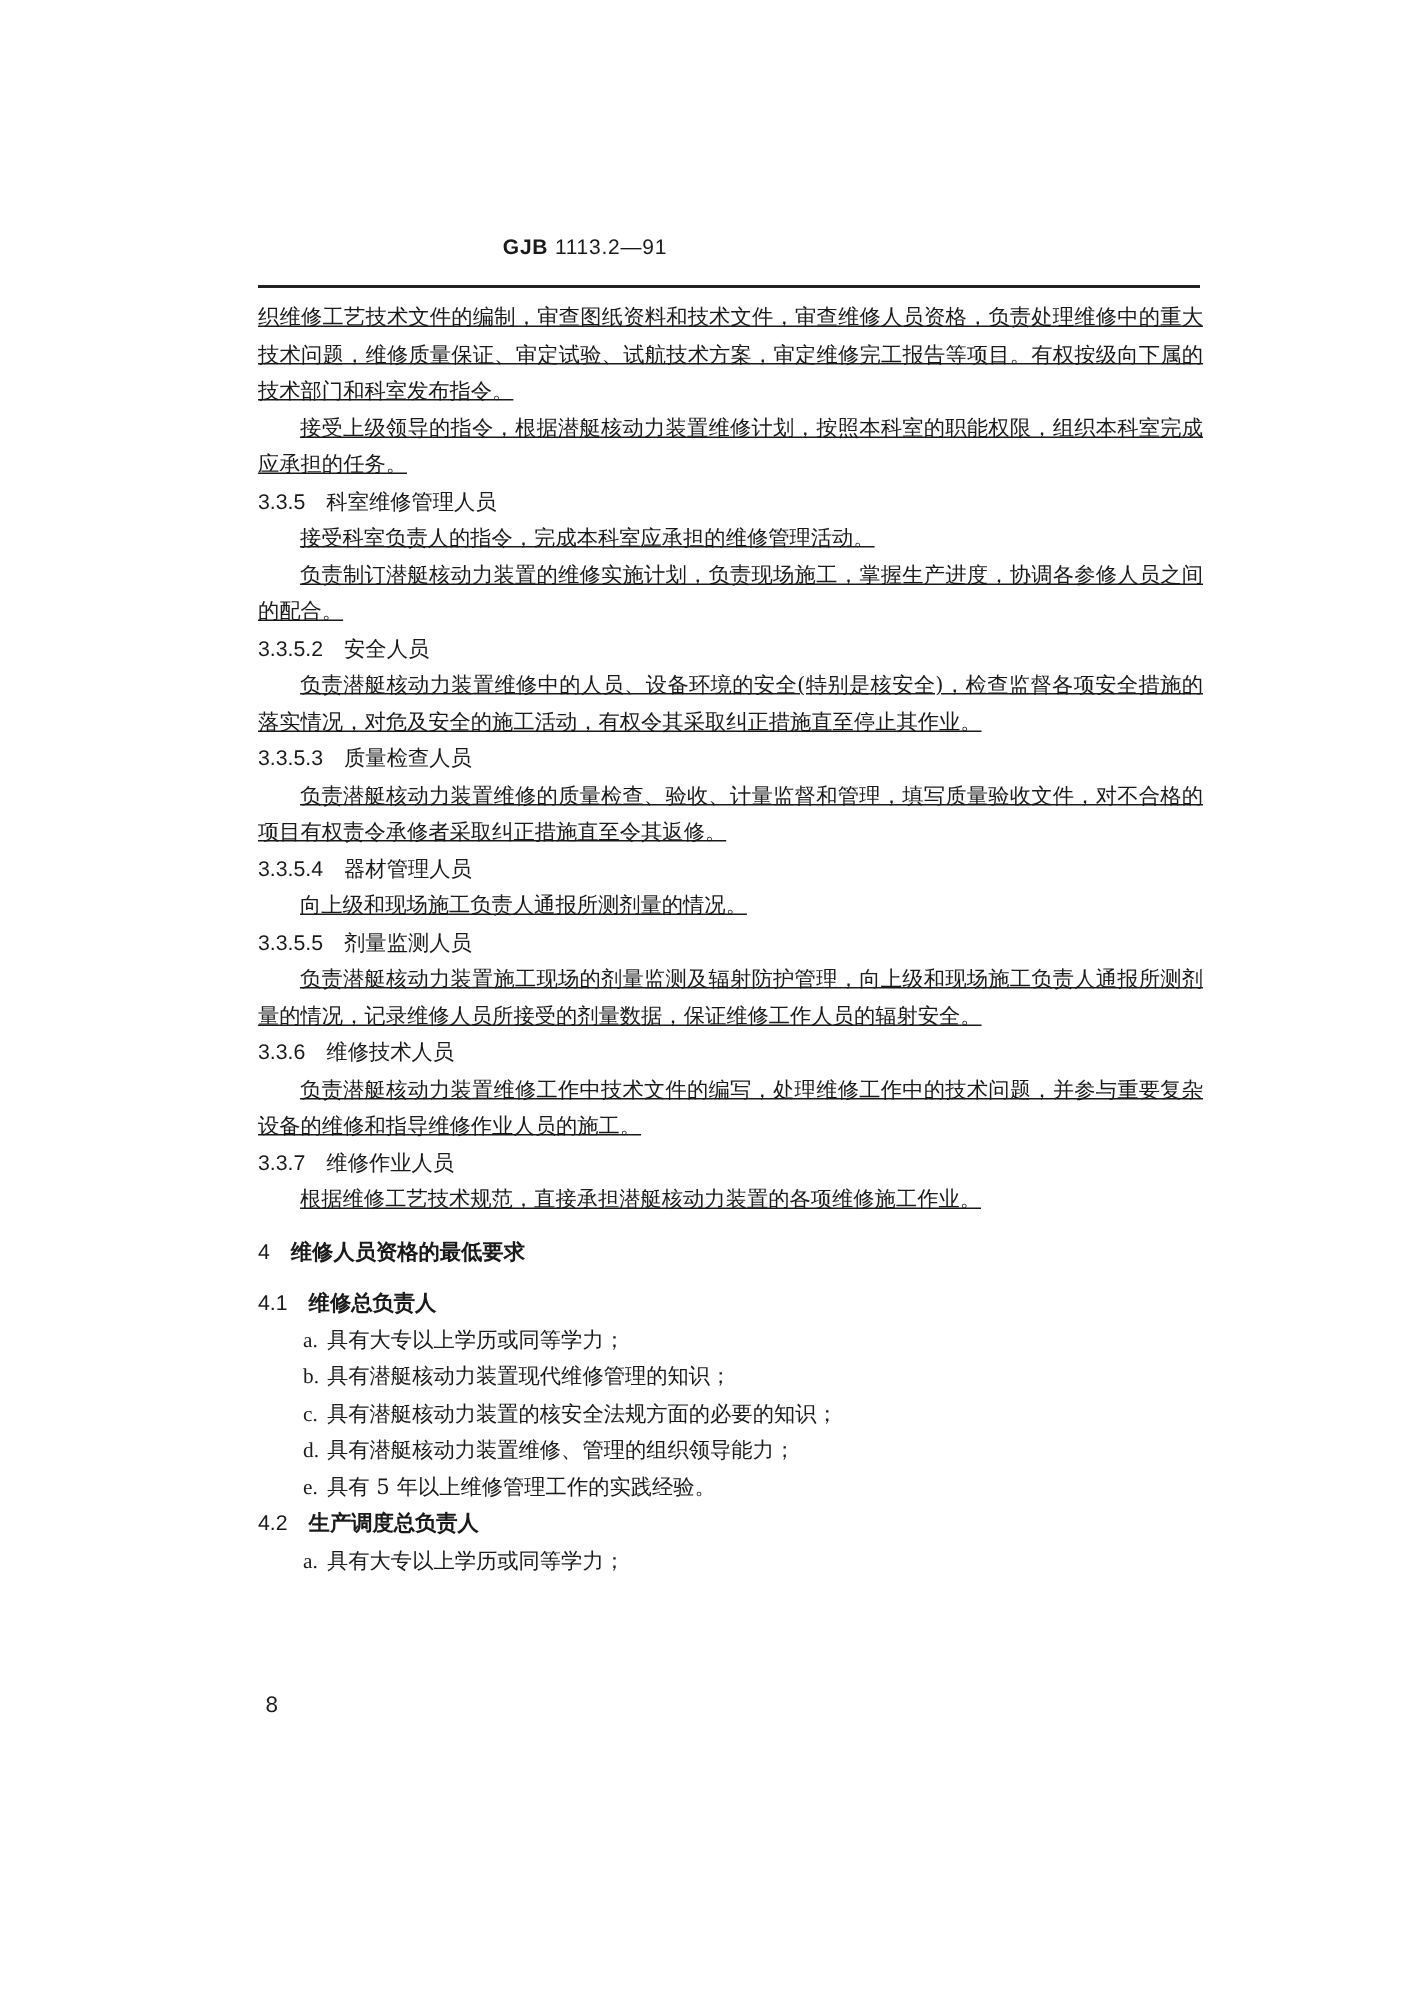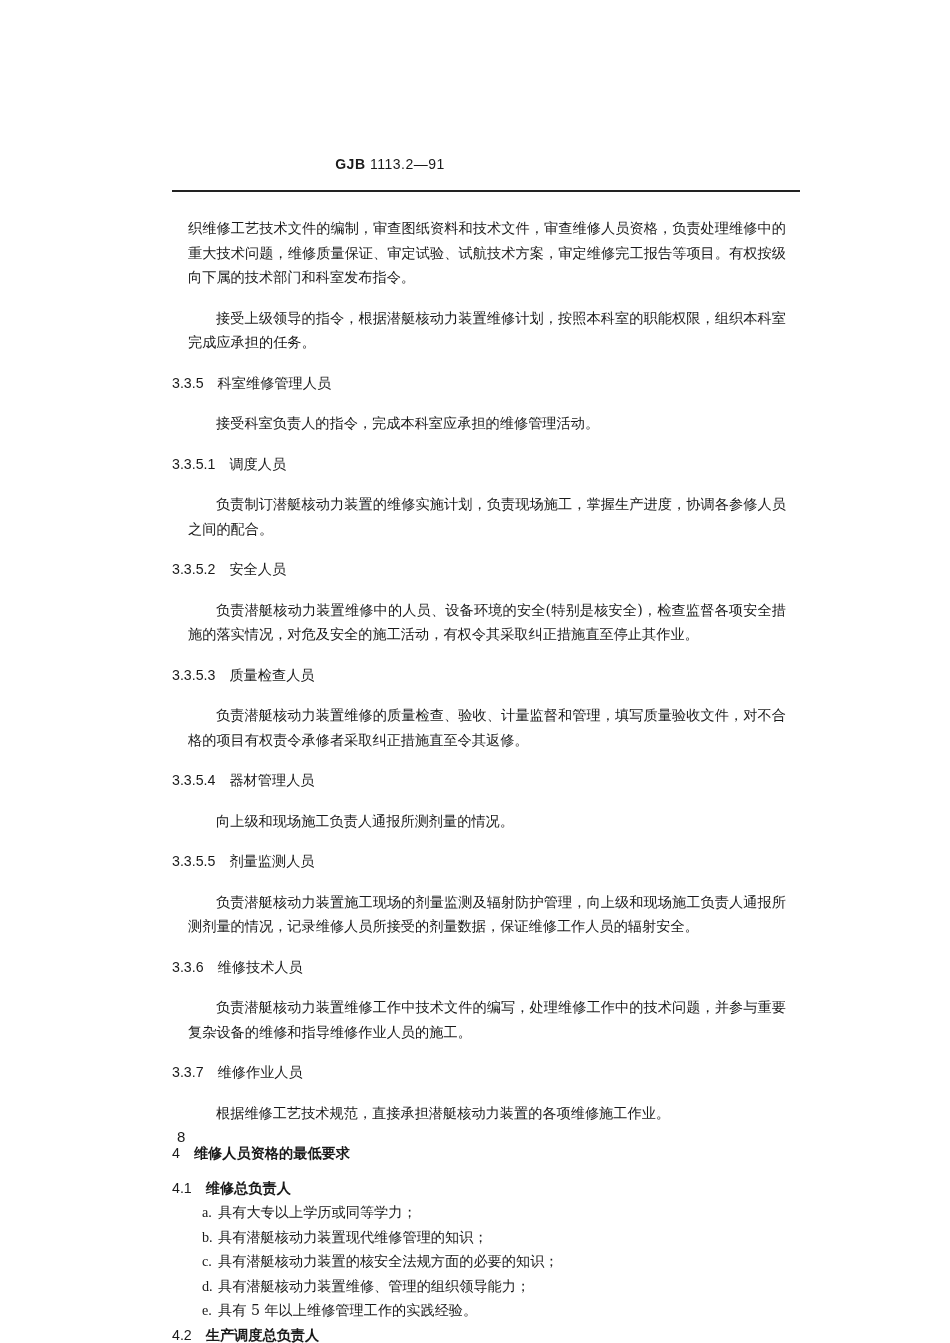--- a/index.html
+++ b/index.html
@@ -3,21 +3,21 @@
 <meta charset="utf-8">
 <style>
   html, body { margin:0; padding:0; background:#ffffff; }
   body { width:950px; height:1343px; position:relative; overflow:hidden;
          font-family:"DejaVu Serif", "Liberation Serif", serif; color:#1a1a1a; }
   .header { position:absolute; top:156px; left:0; width:780px; text-align:center;
             font-family:"Liberation Sans", "DejaVu Sans", sans-serif; font-size:14px; letter-spacing:0.5px; }
   .header b { font-weight:bold; }
   .rule { position:absolute; top:190px; left:172px; width:628px; height:2px; background:#222; }
   .content { position:absolute; top:200px; left:172px; width:630px; font-size:14.2px; line-height:24.5px; }
-  .p { margin:16px; text-align:justify; }
+  .p { margin:0; text-align:justify;text-decoration:underline; }
   .indent { text-indent:28px; }
   .h { margin:0; }
   .num { font-family:"Liberation Sans", "DejaVu Sans", sans-serif; display:inline-block; margin-right:14px; }
   .h4 { margin:10px 0 10px 0; font-weight:bold; }
   .h4 .num, .hb .num { font-weight:normal; }
   .hb { margin:0; font-weight:bold; }
   .li { margin:0; padding-left:30px; }
   .li .lbl { font-family:"Liberation Serif", serif; display:inline-block; width:16px; }
   .pagenum { position:absolute; top:1128px; left:177px; font-family:"Liberation Sans", sans-serif; font-size:15px; }
 </style>
@@ -34,21 +34,20 @@
   <p class="p">织维修工艺技术文件的编制，审查图纸资料和技术文件，审查维修人员资格，负责处理维修中的重大技术问题，维修质量保证、审定试验、试航技术方案，审定维修完工报告等项目。有权按级向下属的技术部门和科室发布指令。</p>
 
   <div>
     <p class="p indent">接受上级领导的指令，根据潜艇核动力装置维修计划，按照本科室的职能权限，组织本科室完成应承担的任务。</p>
   </div>
   <div>
     <p class="h"><span class="num">3.3.5</span><span>科室维修管理人员</span></p>
     <p class="p indent">接受科室负责人的指令，完成本科室应承担的维修管理活动。</p>
   </div>
   <div>
-    <p class="h"><span class="num">3.3.5.1</span><span>调度人员</span></p>
     <p class="p indent">负责制订潜艇核动力装置的维修实施计划，负责现场施工，掌握生产进度，协调各参修人员之间的配合。</p>
   </div>
   <div>
     <p class="h"><span class="num">3.3.5.2</span><span>安全人员</span></p>
     <p class="p indent">负责潜艇核动力装置维修中的人员、设备环境的安全(特别是核安全)，检查监督各项安全措施的落实情况，对危及安全的施工活动，有权令其采取纠正措施直至停止其作业。</p>
   </div>
   <div>
     <p class="h"><span class="num">3.3.5.3</span><span>质量检查人员</span></p>
     <p class="p indent">负责潜艇核动力装置维修的质量检查、验收、计量监督和管理，填写质量验收文件，对不合格的项目有权责令承修者采取纠正措施直至令其返修。</p>
   </div>

